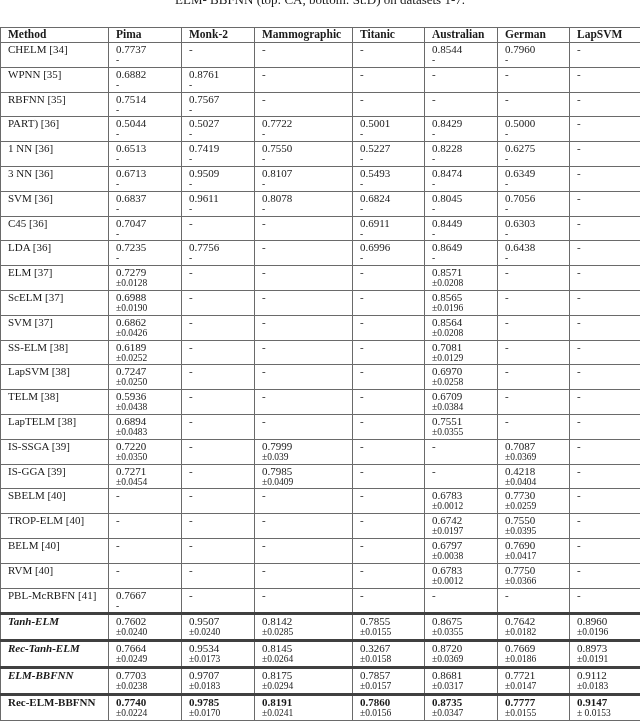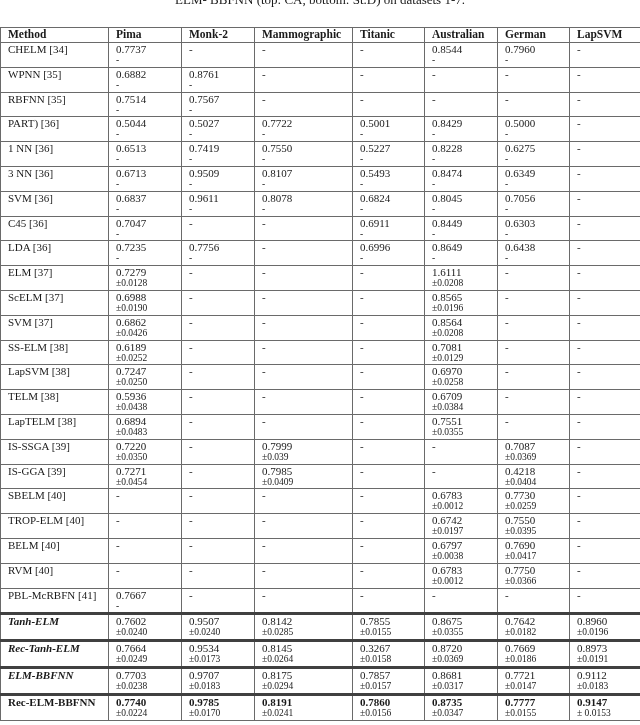--- a/index.html
+++ b/index.html
@@ -345,21 +345,21 @@
         </td>
         <td>
           <span class="v">-</span>
           <span class="sd"></span>
         </td>
         <td>
           <span class="v">-</span>
           <span class="sd"></span>
         </td>
         <td>
-          <span class="v">1.6111</span>
+          <span class="v">0.8571</span>
           <span class="sd">±0.0208</span>
         </td>
         <td>
           <span class="v">-</span>
           <span class="sd"></span>
         </td>
         <td>
           <span class="v">-</span>
           <span class="sd"></span>
         </td>

